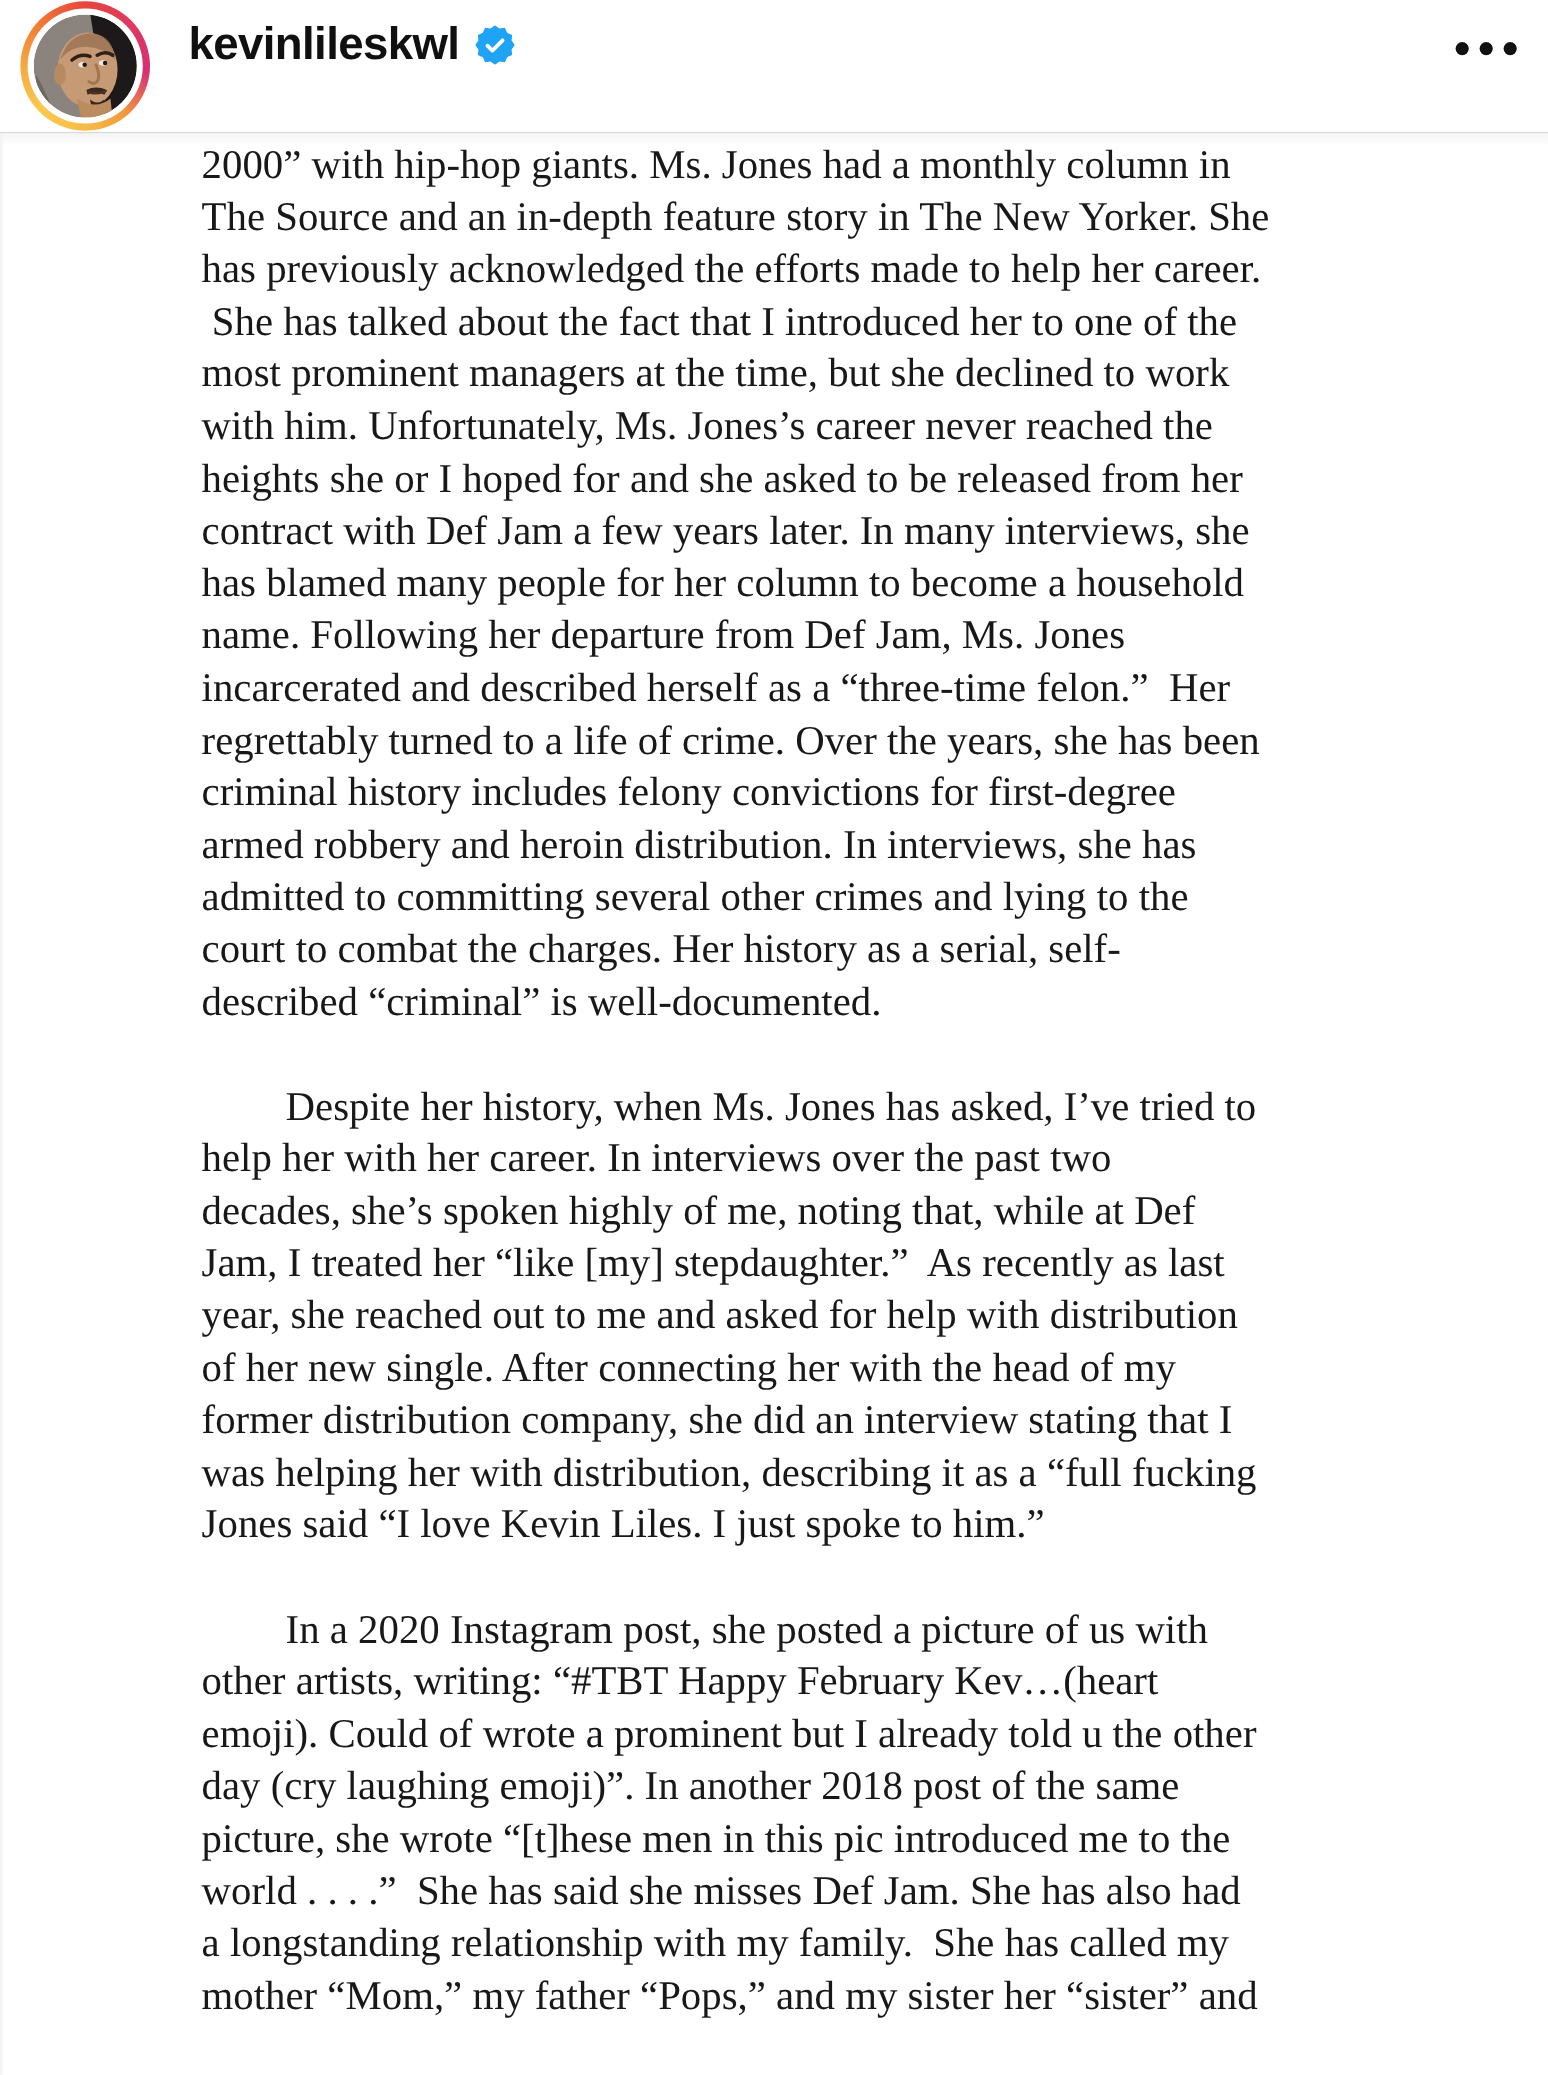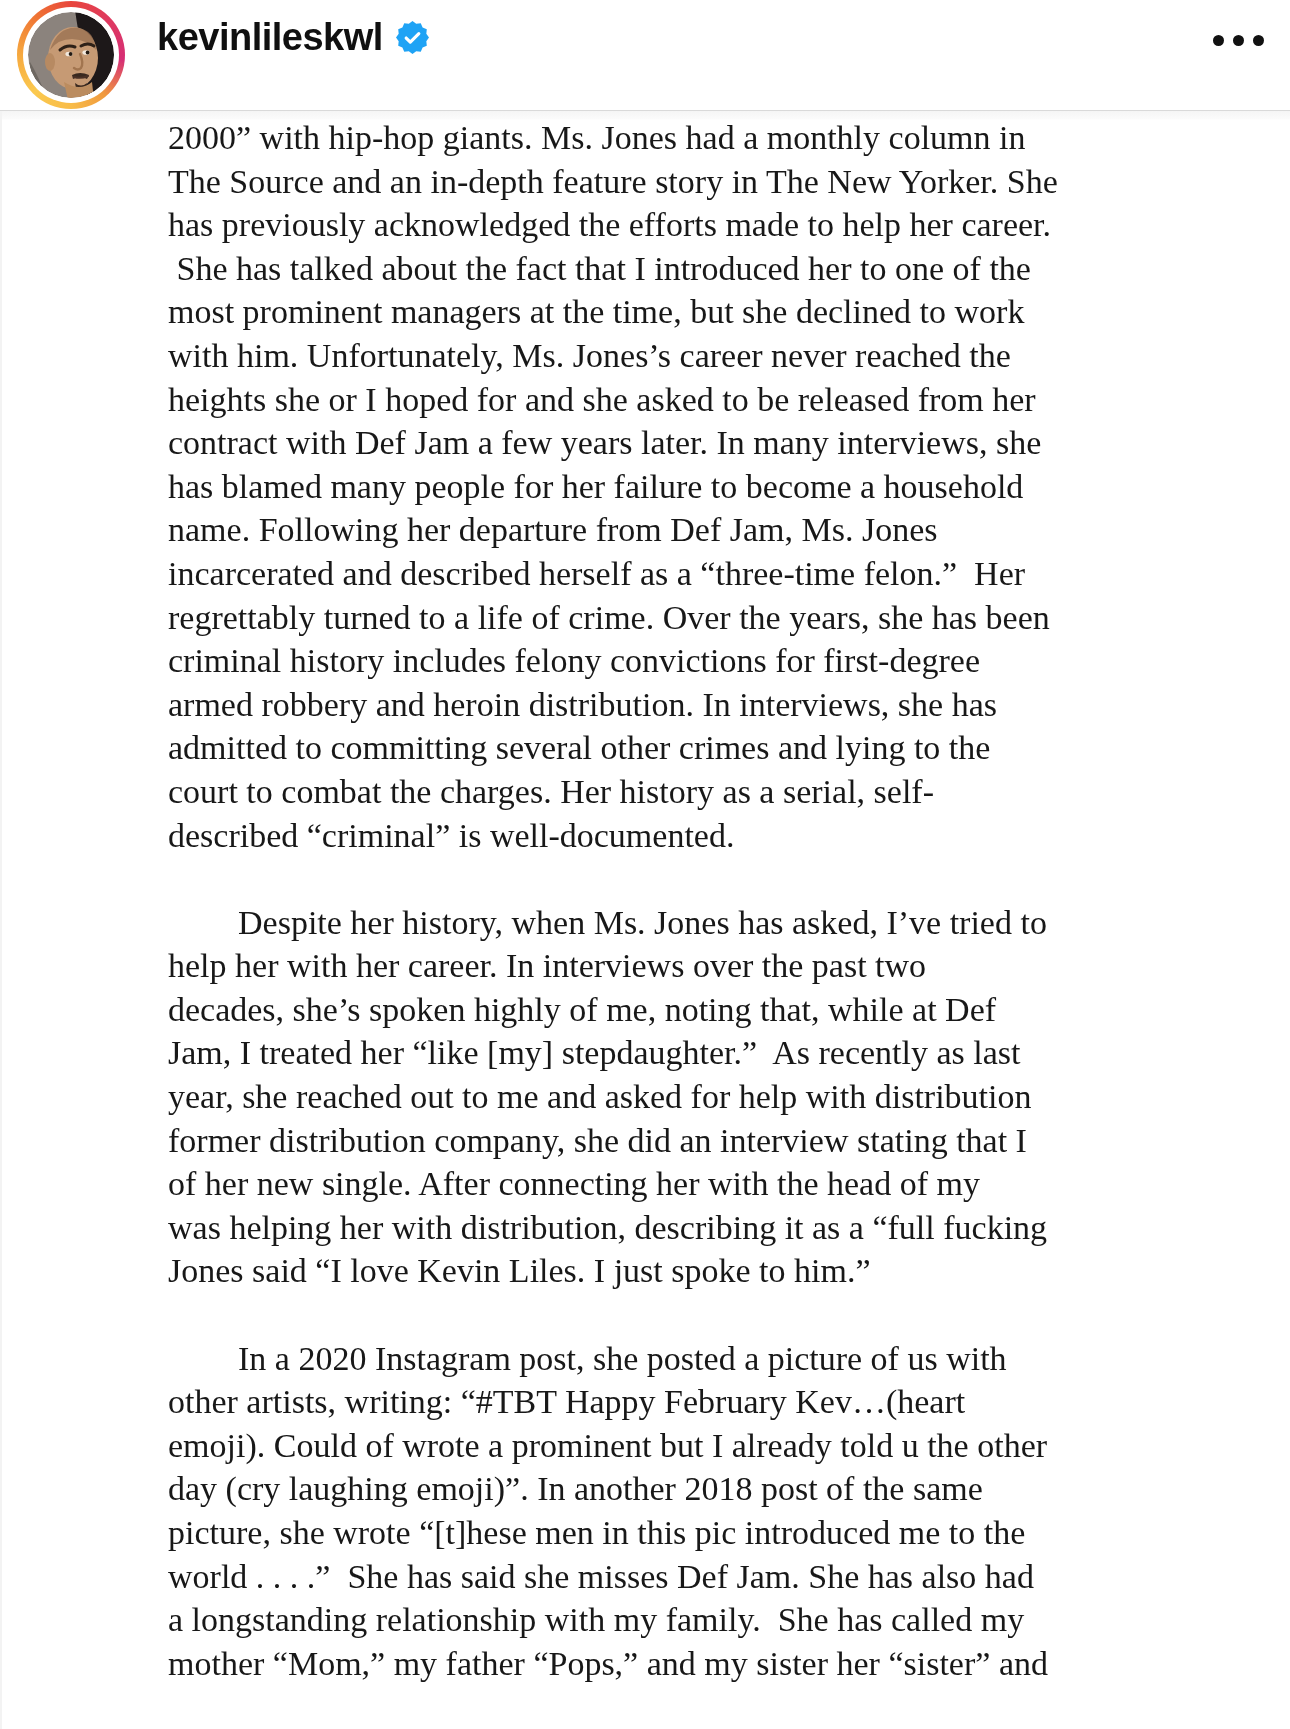--- a/index.html
+++ b/index.html
@@ -101,38 +101,38 @@
   <div class="doc-text">
       <div class="para">
         <div class="line"><span>2000” with hip-hop giants. Ms. Jones had a monthly column in</span></div>
         <div class="line"><span class="it">The Source</span><span> and an in-depth feature story in </span><span class="it">The New Yorker</span><span>. She</span></div>
         <div class="line"><span>has previously acknowledged the efforts made to help her career.</span></div>
         <div class="line"><span> She has talked about the fact that I introduced her to one of the</span></div>
         <div class="line"><span>most prominent managers at the time, but she declined to work</span></div>
         <div class="line"><span>with him. Unfortunately, Ms. Jones’s career never reached the</span></div>
         <div class="line"><span>heights she or I hoped for and she asked to be released from her</span></div>
         <div class="line"><span>contract with Def Jam a few years later. In many interviews, she</span></div>
-        <div class="line"><span>has blamed many people for her failure to become a household</span></div>
+        <div class="line"><span>has blamed many people for her column to become a household</span></div>
         <div class="line"><span>name. Following her departure from Def Jam, Ms. Jones</span></div>
         <div class="line"><span>incarcerated and described herself as a “three-time felon.”  Her</span></div>
         <div class="line"><span>regrettably turned to a life of crime. Over the years, she has been</span></div>
         <div class="line"><span>criminal history includes felony convictions for first-degree</span></div>
         <div class="line"><span>armed robbery and heroin distribution. In interviews, she has</span></div>
         <div class="line"><span>admitted to committing several other crimes and lying to the</span></div>
         <div class="line"><span>court to combat the charges. Her history as a serial, self-</span></div>
         <div class="line"><span>described “criminal” is well-documented.</span></div>
       </div>
       <div class="para indent">
         <div class="line"><span>Despite her history, when Ms. Jones has asked, I’ve tried to</span></div>
         <div class="line"><span>help her with her career. In interviews over the past two</span></div>
         <div class="line"><span>decades, she’s spoken highly of me, noting that, while at Def</span></div>
         <div class="line"><span>Jam, I treated her “like [my] stepdaughter.”  As recently as last</span></div>
         <div class="line"><span>year, she reached out to me and asked for help with distribution</span></div>
+        <div class="line"><span>of her new single. After connecting her with the head of my</span></div>
         <div class="line"><span>former distribution company, she did an interview stating that I</span></div>
-        <div class="line"><span>of her new single. After connecting her with the head of my</span></div>
         <div class="line"><span>was helping her with distribution, describing it as a “full fucking</span></div>
         <div class="line"><span>Jones said “I love Kevin Liles. I just spoke to him.”</span></div>
       </div>
       <div class="para indent">
         <div class="line"><span>In a 2020 Instagram post, she posted a picture of us with</span></div>
         <div class="line"><span>other artists, writing: “#TBT Happy February Kev…(heart</span></div>
         <div class="line"><span>emoji). Could of wrote a prominent but I already told u the other</span></div>
         <div class="line"><span>day (cry laughing emoji)”. In another 2018 post of the same</span></div>
         <div class="line"><span>picture, she wrote “[t]hese men in this pic introduced me to the</span></div>
         <div class="line"><span>world . . . .”  She has said she misses Def Jam. She has also had</span></div>

